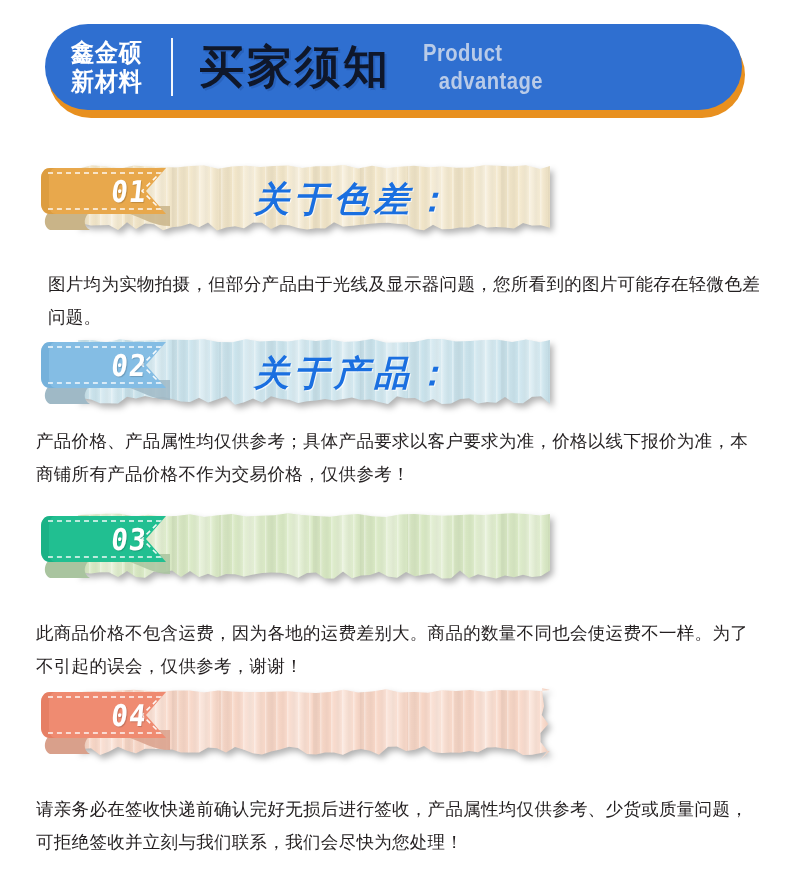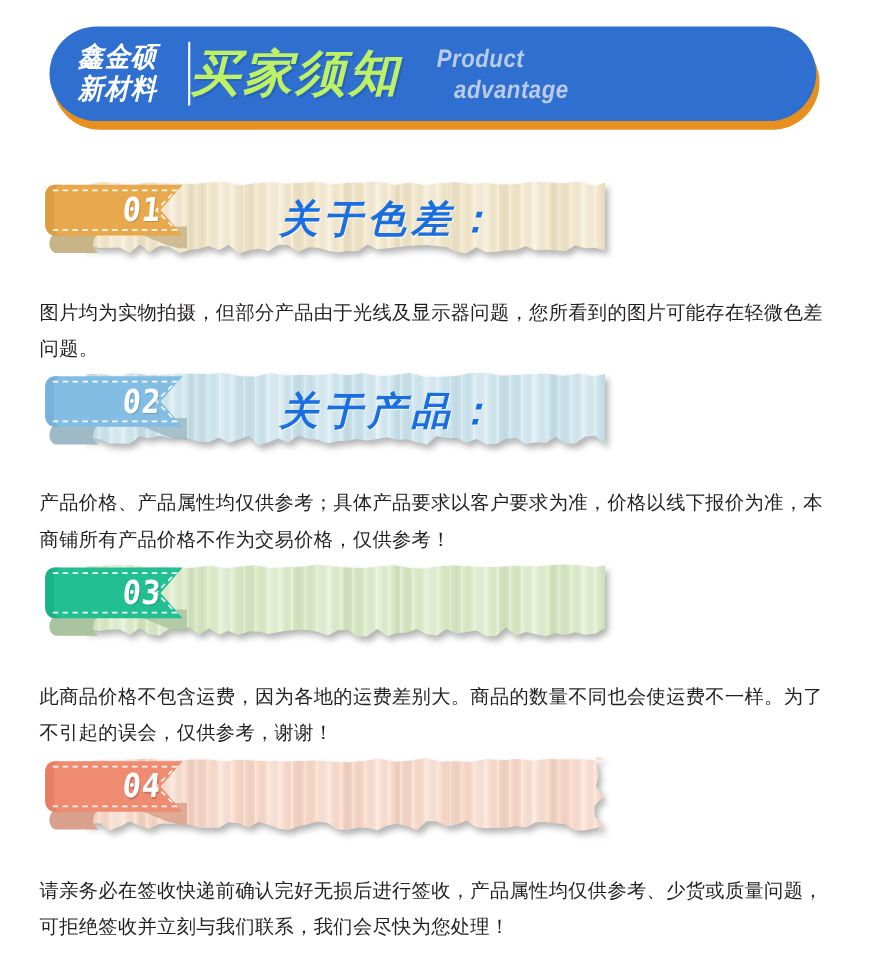--- a/index.html
+++ b/index.html
@@ -9,21 +9,21 @@
     background: #ffffff;
     font-family: "Liberation Sans", "DejaVu Sans", sans-serif;
     overflow: hidden;
   }
   .page { position: relative; width: 790px; height: 877px; background: #fff; }
 
   
   .header-wrap {
     position: absolute;
     left: 45px; top: 24px;
-    width: 700px; height: 72px; font-style: italic;
+    width: 700px; height: 72px;
   }
   .header-shadow {
     position: absolute;
     left: 3px; top: 8px;
     width: 697px; height: 86px;
     background: #e8901f;
     border-radius: 44px;
   }
   .header-bar {
     position: absolute;
@@ -51,21 +51,22 @@
     transform-origin: left center;
     padding: 2px 0;
   }
   .logo-divider {
     width: 2px; height: 58px;
     background: #ffffff;
     margin-left: 22px;
     opacity: 0.95;
   }
   .header-title {
-    color: #bef264;
+    margin-left: 26px;
+    color: #0f172a;
     font-size: 45px;
     font-weight: bold;
     letter-spacing: 3px;
     font-family: "Liberation Sans", "DejaVu Sans", sans-serif;
     text-shadow: 2px 2px 0 rgba(20,60,130,0.25);
   }
   .header-sub {
     margin-left: 32px;
     color: #b9cbe8;
     font-size: 23px;
@@ -193,21 +194,21 @@
     <path d="M12,8 C6,8 3,13 3,18 L3,44 C3,49 6,54 12,54 L18,54 C13,54 11,49 11,44 L11,18 C11,13 13,8 18,8 Z" fill="#d49337" opacity="0.55"></path>
 
     <path d="M10,13 L122,13 L104,31 L122,49 L10,49" fill="none" stroke="#ffffff" stroke-width="1.6" stroke-dasharray="5 4" opacity="0.92"></path>
   </svg>
       </div>
       <div class="rb-num">01</div>
       <div class="sec-title">关于色差：</div>
     </div>
   </div>
       <div class="section" style="top: 0px;">
-        <div class="body-text" style="top: 268px;">图片均为实物拍摄，但部分产品由于光线及显示器问题，您所看到的图片可能存在轻微色差问题。</div>
+        <div class="body-text" style="top: 268px; margin-left: 12px;">图片均为实物拍摄，但部分产品由于光线及显示器问题，您所看到的图片可能存在轻微色差问题。</div>
       </div>
       <div class="section" style="top: 334px;">
     <div class="banner-wrap">
       <div class="paper">
         <div class="paper-body" style="background:#cbe4ed; clip-path:polygon(0.0px 2.0px,0.0px 1.9px,14.0px 1.9px,28.0px 4.2px,42.0px 1.2px,56.0px 3.0px,70.0px 2.6px,84.0px 1.8px,98.0px 1.8px,112.0px 2.1px,126.0px 1.2px,140.0px 4.0px,154.0px 4.2px,168.0px 1.2px,182.0px 3.4px,196.0px 2.7px,210.0px 3.4px,224.0px 1.5px,238.0px 3.1px,252.0px 1.4px,266.0px 4.0px,280.0px 3.2px,294.0px 1.0px,308.0px 4.7px,322.0px 4.6px,336.0px 3.9px,350.0px 1.1px,364.0px 1.1px,378.0px 3.6px,392.0px 2.9px,406.0px 2.1px,420.0px 1.8px,434.0px 3.9px,448.0px 1.5px,462.0px 4.3px,472.0px 2.0px,472.0px 66.0px,472.0px 65.7px,463.0px 58.2px,454.0px 58.8px,445.0px 65.3px,436.0px 64.9px,427.0px 59.1px,418.0px 64.7px,409.0px 64.1px,400.0px 65.6px,391.0px 60.2px,382.0px 61.0px,373.0px 65.6px,364.0px 65.9px,355.0px 61.0px,346.0px 64.4px,337.0px 60.1px,328.0px 60.2px,319.0px 58.3px,310.0px 66.1px,301.0px 64.0px,292.0px 61.4px,283.0px 62.1px,274.0px 59.5px,265.0px 61.0px,256.0px 62.4px,247.0px 61.0px,238.0px 62.4px,229.0px 63.2px,220.0px 64.9px,211.0px 61.8px,202.0px 60.8px,193.0px 58.2px,184.0px 64.5px,175.0px 60.4px,166.0px 64.3px,157.0px 66.7px,148.0px 58.3px,139.0px 61.5px,130.0px 64.6px,121.0px 59.7px,112.0px 63.9px,103.0px 63.6px,94.0px 60.9px,85.0px 58.8px,76.0px 59.9px,67.0px 58.1px,58.0px 60.5px,49.0px 58.7px,40.0px 65.5px,31.0px 65.2px,22.0px 65.2px,13.0px 61.5px,4.0px 60.2px,0.0px 64.0px);">
           <div class="paper-tex"></div>
         </div>
       </div>
       <div class="ribbon">
         
@@ -222,21 +223,21 @@
     <path d="M12,8 C6,8 3,13 3,18 L3,44 C3,49 6,54 12,54 L18,54 C13,54 11,49 11,44 L11,18 C11,13 13,8 18,8 Z" fill="#69a7d4" opacity="0.55"></path>
 
     <path d="M10,13 L122,13 L104,31 L122,49 L10,49" fill="none" stroke="#ffffff" stroke-width="1.6" stroke-dasharray="5 4" opacity="0.92"></path>
   </svg>
       </div>
       <div class="rb-num">02</div>
       <div class="sec-title">关于产品：</div>
     </div>
   </div>
       <div class="section" style="top: 0px;">
-        <div class="body-text" style="top: 441px;">产品价格、产品属性均仅供参考；具体产品要求以客户要求为准，价格以线下报价为准，本商铺所有产品价格不作为交易价格，仅供参考！</div>
+        <div class="body-text" style="top: 425px;">产品价格、产品属性均仅供参考；具体产品要求以客户要求为准，价格以线下报价为准，本商铺所有产品价格不作为交易价格，仅供参考！</div>
       </div>
       <div class="section" style="top: 508px;">
     <div class="banner-wrap">
       <div class="paper">
         <div class="paper-body" style="background:#d9e9c4; clip-path:polygon(0.0px 2.3px,0.0px 3.1px,14.0px 2.6px,28.0px 1.7px,42.0px 1.8px,56.0px 4.4px,70.0px 2.8px,84.0px 4.6px,98.0px 4.1px,112.0px 2.3px,126.0px 4.9px,140.0px 3.3px,154.0px 1.9px,168.0px 4.6px,182.0px 3.7px,196.0px 3.2px,210.0px 1.3px,224.0px 3.0px,238.0px 4.0px,252.0px 4.7px,266.0px 2.9px,280.0px 1.9px,294.0px 4.3px,308.0px 5.0px,322.0px 2.6px,336.0px 2.0px,350.0px 2.9px,364.0px 3.7px,378.0px 3.3px,392.0px 2.4px,406.0px 2.9px,420.0px 2.0px,434.0px 1.2px,448.0px 1.9px,462.0px 3.6px,472.0px 2.0px,472.0px 66.0px,472.0px 58.6px,463.0px 64.1px,454.0px 65.0px,445.0px 62.8px,436.0px 65.2px,427.0px 63.6px,418.0px 66.5px,409.0px 64.6px,400.0px 62.3px,391.0px 65.9px,382.0px 58.5px,373.0px 66.2px,364.0px 66.4px,355.0px 61.2px,346.0px 62.6px,337.0px 64.2px,328.0px 59.9px,319.0px 65.8px,310.0px 64.5px,301.0px 59.8px,292.0px 63.0px,283.0px 63.5px,274.0px 66.3px,265.0px 59.5px,256.0px 66.6px,247.0px 66.6px,238.0px 60.5px,229.0px 61.0px,220.0px 65.8px,211.0px 62.3px,202.0px 60.8px,193.0px 60.4px,184.0px 61.1px,175.0px 62.5px,166.0px 64.4px,157.0px 62.2px,148.0px 62.1px,139.0px 65.3px,130.0px 61.7px,121.0px 65.1px,112.0px 59.1px,103.0px 65.1px,94.0px 58.5px,85.0px 60.3px,76.0px 59.5px,67.0px 65.8px,58.0px 64.9px,49.0px 59.1px,40.0px 65.0px,31.0px 60.3px,22.0px 60.3px,13.0px 61.5px,4.0px 60.8px,0.0px 64.0px);">
           <div class="paper-tex"></div>
         </div>
       </div>
       <div class="ribbon">
         

